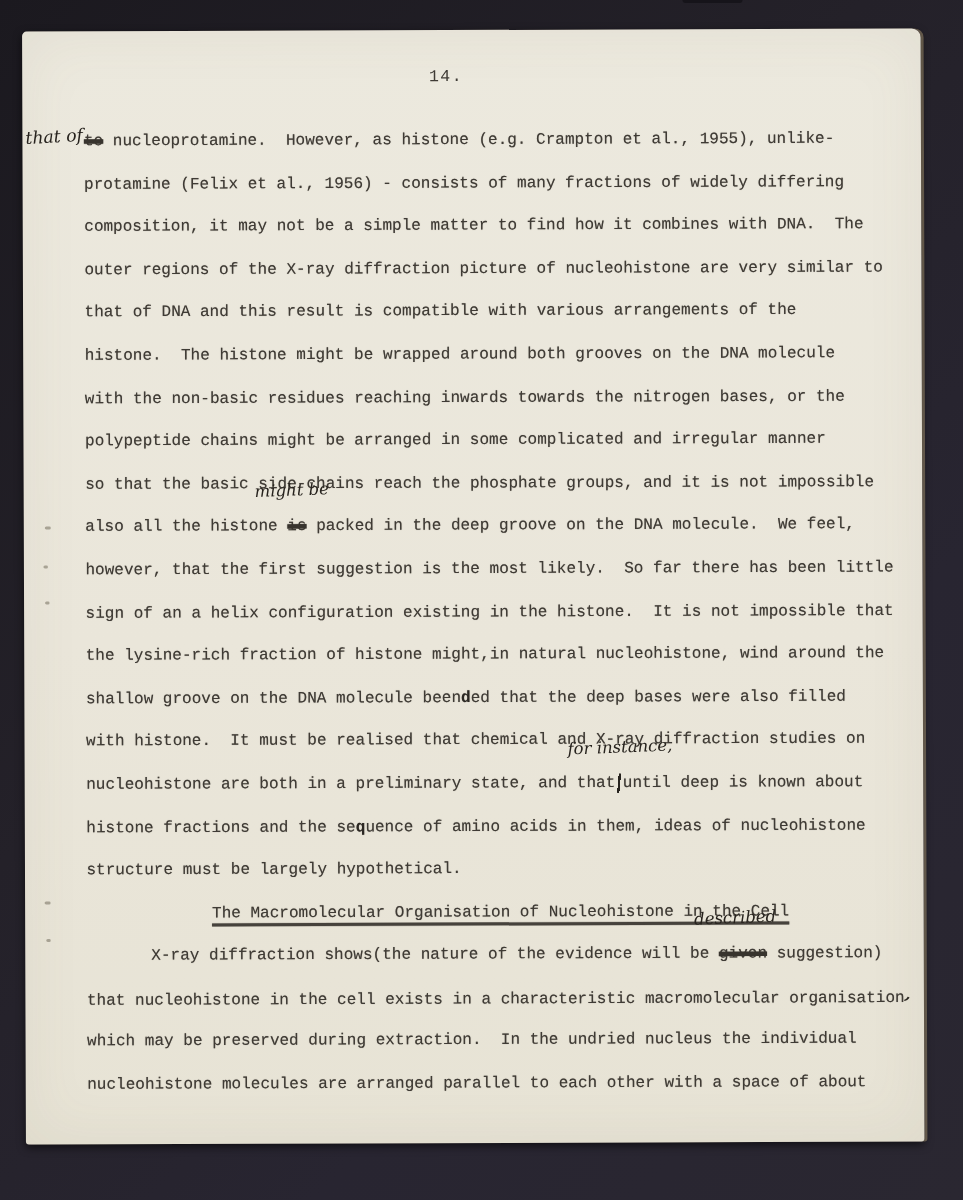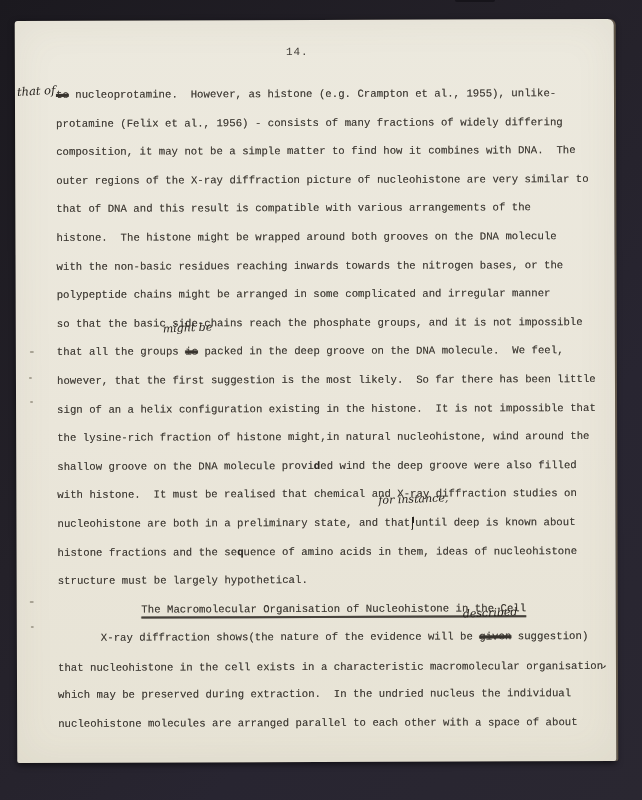--- a/index.html
+++ b/index.html
@@ -92,25 +92,25 @@
     <div id="typescript-body">
         <div class="line"><span class="seg seg-strike">to</span><span class="seg"> nucleoprotamine.  However, as histone (e.g. Crampton et al., 1955), unlike-</span></div>
         <div class="line"><span class="seg">protamine (Felix et al., 1956) - consists of many fractions of widely differing</span></div>
         <div class="line"><span class="seg">composition, it may not be a simple matter to find how it combines with DNA.  The</span></div>
         <div class="line"><span class="seg">outer regions of the X-ray diffraction picture of nucleohistone are very similar to</span></div>
         <div class="line"><span class="seg">that of DNA and this result is compatible with various arrangements of the</span></div>
         <div class="line"><span class="seg">histone.  The histone might be wrapped around both grooves on the DNA molecule</span></div>
         <div class="line"><span class="seg">with the non-basic residues reaching inwards towards the nitrogen bases, or the</span></div>
         <div class="line"><span class="seg">polypeptide chains might be arranged in some complicated and irregular manner</span></div>
         <div class="line"><span class="seg">so that the basic side-chains reach the phosphate groups, and it is not impossible</span></div>
-        <div class="line"><span class="seg">that all the groups </span><span class="ha ha-1"><span class="ha-text">might be</span></span><span class="seg seg-strike">is</span><span class="seg"> packed in the deep groove on the DNA molecule.  We feel,</span></div>
+        <div class="line"><span class="seg">also all the histone </span><span class="ha ha-1"><span class="ha-text">might be</span></span><span class="seg seg-strike">is</span><span class="seg"> packed in the deep groove on the DNA molecule.  We feel,</span></div>
         <div class="line"><span class="seg">however, that the first suggestion is the most likely.  So far there has been little</span></div>
         <div class="line"><span class="seg">sign of an a helix configuration existing in the histone.  It is not impossible that</span></div>
         <div class="line"><span class="seg">the lysine-rich fraction of histone might,in natural nucleohistone, wind around the</span></div>
-        <div class="line"><span class="seg">shallow groove on the DNA molecule provi</span><span class="seg seg-over">d</span><span class="seg">ed wind the deep groove were also filled</span></div>
+        <div class="line"><span class="seg">shallow groove on the DNA molecule been</span><span class="seg seg-over">d</span><span class="seg">ed that the deep bases were also filled</span></div>
         <div class="line"><span class="seg">with histone.  It must be realised that chemical and X-ray diffraction studies on</span></div>
         <div class="line"><span class="seg">nucleohistone are both in a preliminary state, and that</span><span class="ha ha-2"><span class="ha-text">for instance,</span></span><span class="caret"></span><span class="seg">until deep is known about</span></div>
         <div class="line"><span class="seg">histone fractions and the se</span><span class="seg seg-over">q</span><span class="seg">uence of amino acids in them, ideas of nucleohistone</span></div>
         <div class="line"><span class="seg">structure must be largely hypothetical.</span></div>
         <div class="line center underline"><span class="seg">The Macromolecular Organisation of Nucleohistone in the Cell</span></div>
         <div class="line indent"><span class="seg">X-ray diffraction shows(the nature of the evidence will be </span><span class="ha ha-3"><span class="ha-text">described</span></span><span class="seg seg-strike">given</span><span class="seg"> suggestion)</span></div>
         <div class="line"><span class="seg">that nucleohistone in the cell exists in a characteristic macromolecular organisation</span><span class="seg seg-hand">,</span></div>
         <div class="line"><span class="seg">which may be preserved during extraction.  In the undried nucleus the individual</span></div>
         <div class="line"><span class="seg">nucleohistone molecules are arranged parallel to each other with a space of about</span></div>
       </div>

